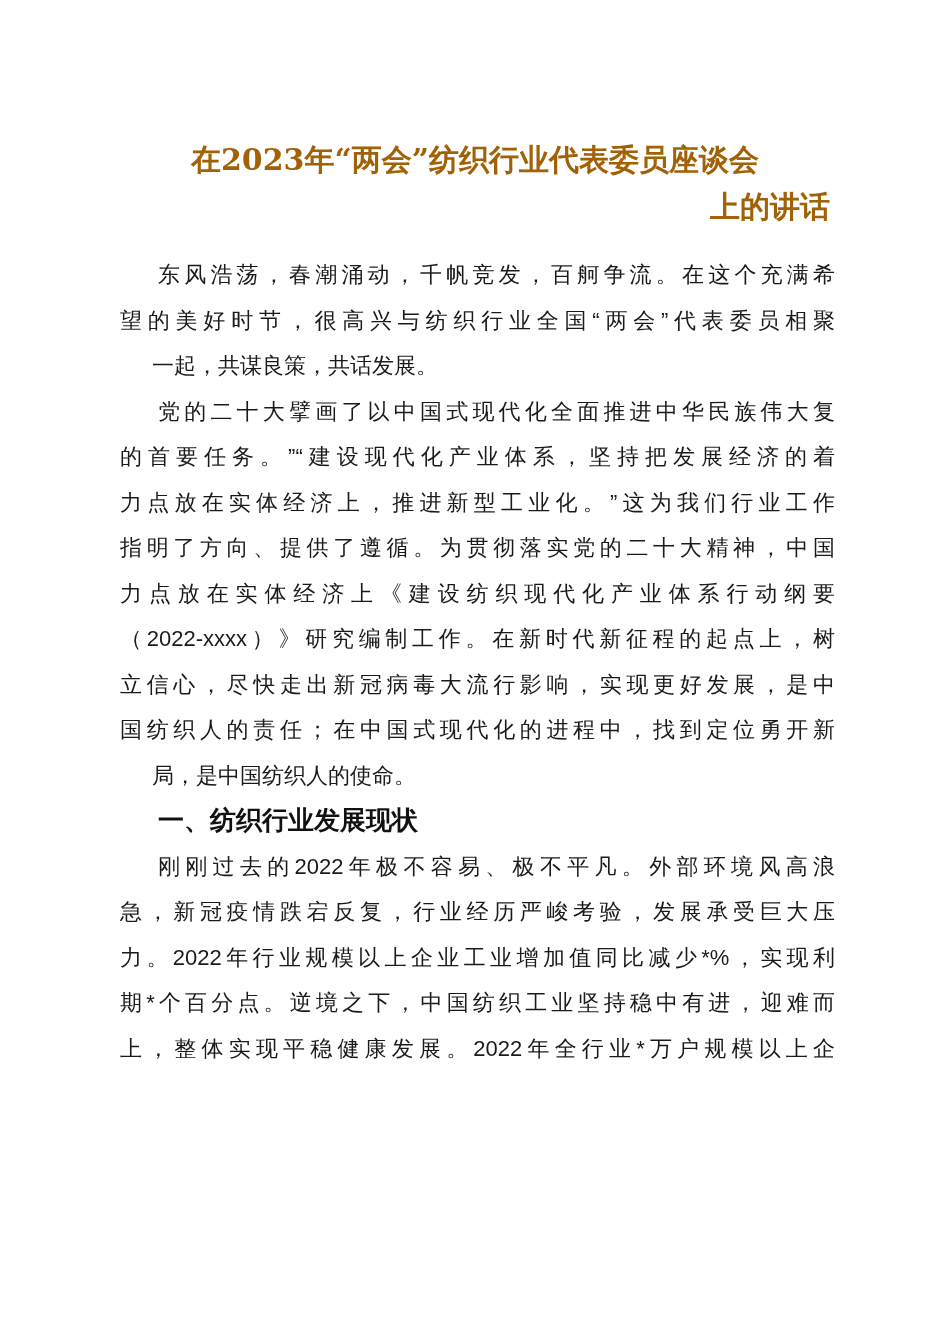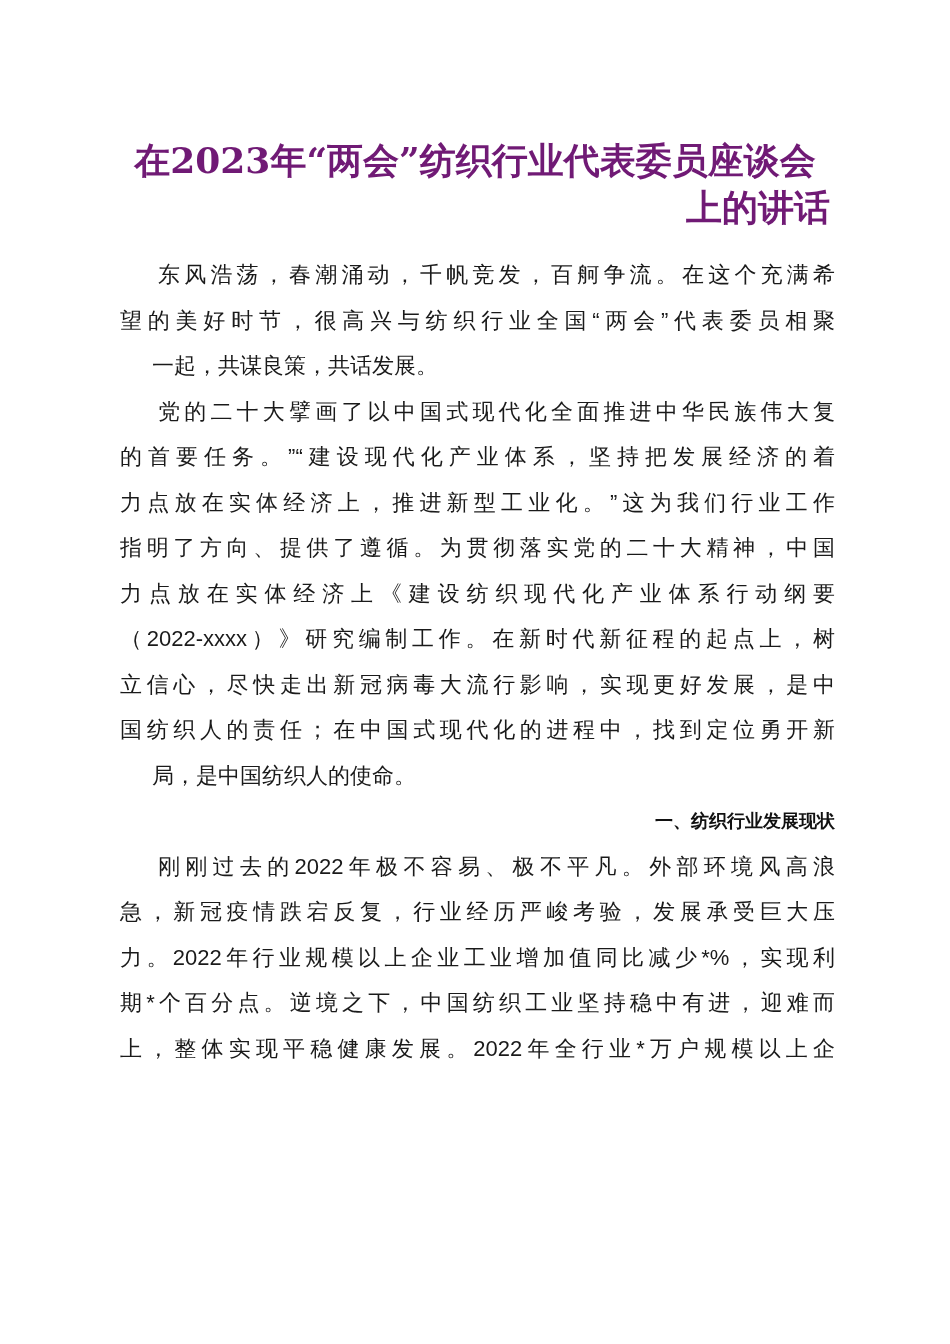--- a/index.html
+++ b/index.html
@@ -22,23 +22,23 @@
       height: 1344px;
       background: #ffffff;
     }
     .title {
       position: absolute;
       left: 120px;
       width: 710px;
       text-align: center;
       font-family: "DejaVu Serif", "Liberation Serif", serif;
       font-weight: bold;
-      font-size: 36px;
+      font-size: 30px;
       line-height: 50px;
-      color: #701a75;
+      color: #a16207;
       letter-spacing: 0px;
     }
     .title-line-1 { top: 135px; }
     .title-line-2 { top: 182px; text-align: right; }
     .body-text {
       position: absolute;
       left: 120px;
       width: 715px;
       top: 252px;
     }
@@ -58,25 +58,24 @@
     }
     .line.last {
       text-align-last: left;
       margin-left: 32px;
     }
     .heading {
       height: 45.5px;
       line-height: 45.5px;
       font-family: "DejaVu Sans", "Liberation Sans", sans-serif;
       font-weight: bold;
-      font-size: 18px;
+      font-size: 26px;
       color: #111111;
       padding-left: 38px;
       white-space: nowrap;
-      text-align: right;
     }
   </style>
 </head>
 <body>
 
 <div class="page">
 
   <div class="title title-line-1">在2023年“两会”纺织行业代表委员座谈会</div>
   <div class="title title-line-2">上的讲话</div>
 

